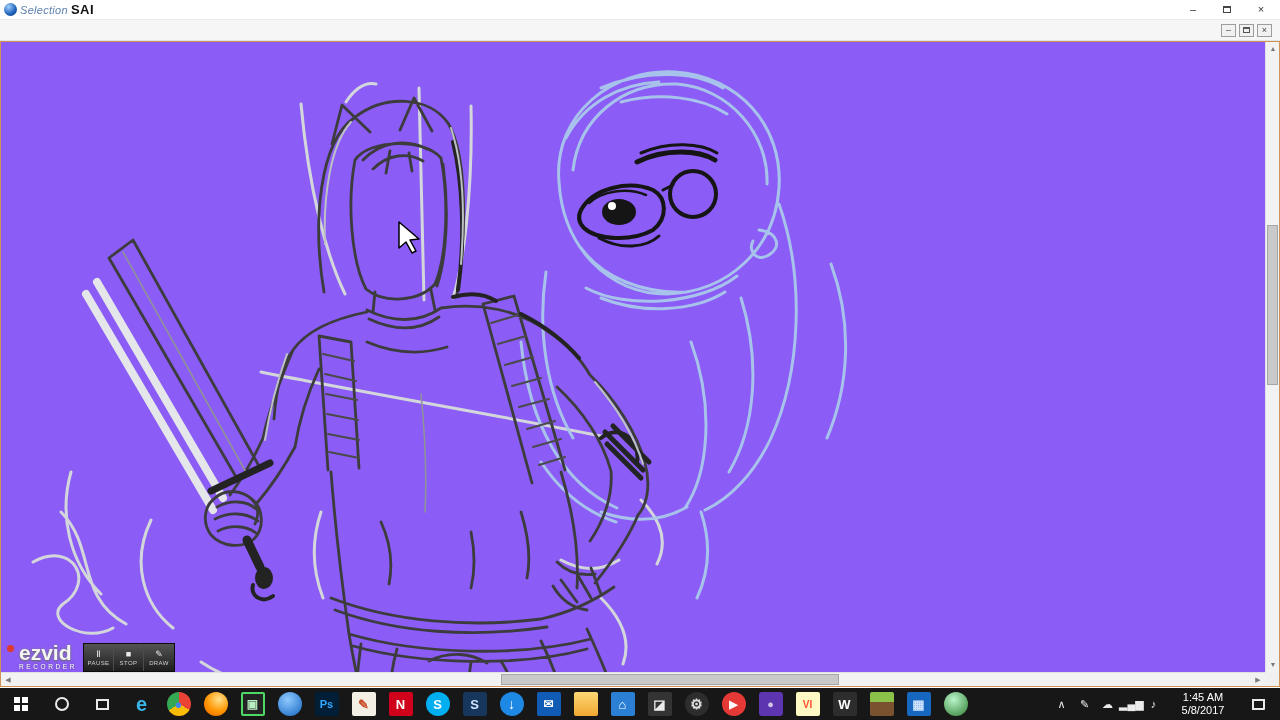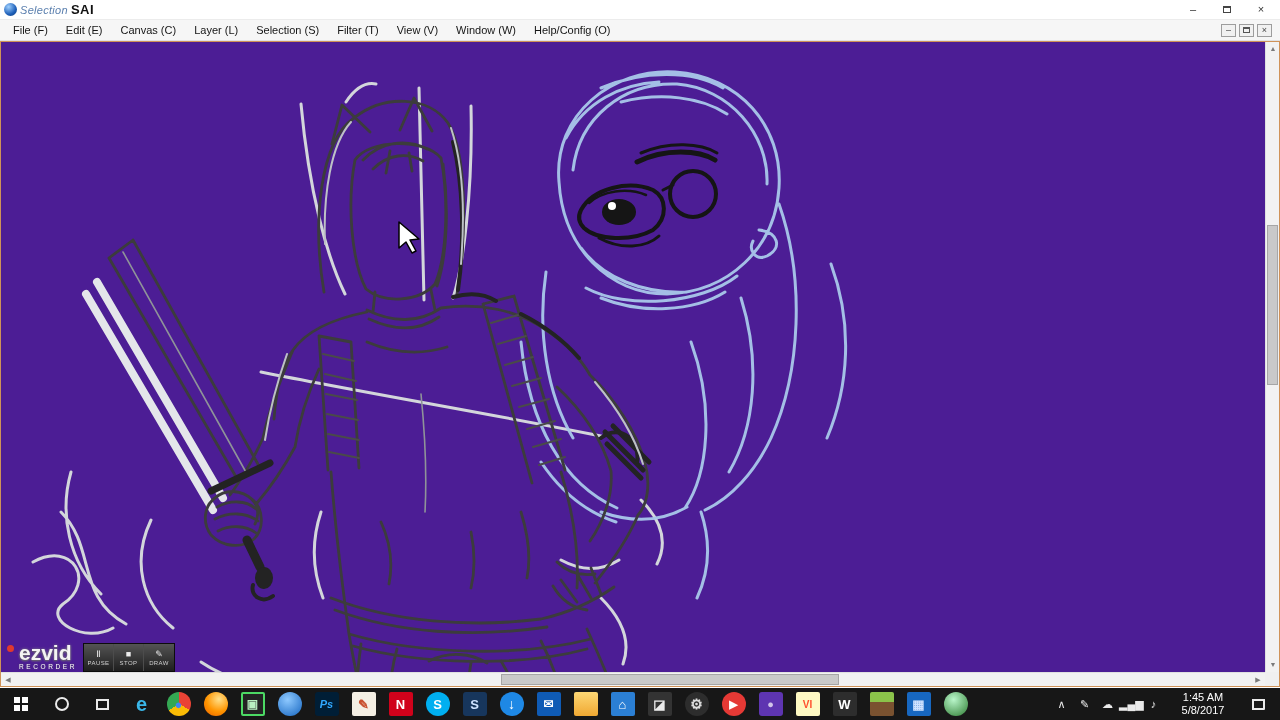--- a/index.html
+++ b/index.html
@@ -21,21 +21,21 @@
   .menubar { height:22px; background:#f6f6f6; border-top:1px solid #ececec; border-bottom:1px solid #e2e2e2;
              display:flex; align-items:center; font-size:11px; color:#151515; padding-left:4px; }
   .menu-item { padding:4px 9px; white-space:nowrap; }
   .mdi-controls { margin-left:auto; display:flex; gap:3px; margin-right:8px; }
   .mdi-btn { width:15px; height:13px; border:1px solid #9d9d9d; background:#f1f1f1; color:#444;
              font-size:9px; line-height:11px; text-align:center; }
   .mdi-restore-glyph { display:inline-block; width:7px; height:6px; border:1px solid #555; border-top-width:2px; margin-top:2px; }
 
   
   .content { position:relative; flex:1; border:1px solid #cf9258; border-bottom:1px solid #cf9258; background:#fff; }
-  .viewport { position:absolute; inset:0 14px 14px 0; overflow:hidden; background:#4c1d95; }
+  .viewport { position:absolute; inset:0 14px 14px 0; overflow:hidden; background:#8b5cf6; }
   .viewport svg { position:absolute; top:0; left:0; }
 
   .vscroll { position:absolute; top:0; bottom:14px; right:0; width:14px; background:#f2f2f2; border-left:1px solid #e0e0e0; }
   .hscroll { position:absolute; left:0; right:14px; bottom:0; height:14px; background:#f2f2f2; border-top:1px solid #e0e0e0; }
   .corner  { position:absolute; right:0; bottom:0; width:14px; height:14px; background:#f0f0f0; }
   .vthumb { position:absolute; left:1px; right:1px; top:183px; height:160px; background:#c9c9c9; border:1px solid #a6a6a6; }
   .hthumb { position:absolute; top:1px; bottom:1px; left:500px; width:338px; background:#c9c9c9; border:1px solid #a6a6a6; }
   .sb-arrow { position:absolute; font-size:7px; color:#7a7a7a; width:14px; height:14px; text-align:center; line-height:14px; }
   .sb-up{ top:0; left:0; } .sb-down{ bottom:0; left:0; } .sb-left{ left:0; top:0; } .sb-right{ right:0; top:0; }
 
@@ -82,39 +82,20 @@
     <span class="brand-paint">Selection</span>
     <span class="brand-sai">SAI</span>
     <div class="win-controls">
       <div class="win-btn">–</div>
       <div class="win-btn"><span class="restore-glyph"></span></div>
       <div class="win-btn">×</div>
     </div>
   </div>
 
   <div class="menubar">
-    <div style="display:flex;">
-      <div class="menu-item">File (F)</div>
-
-      <div class="menu-item">Edit (E)</div>
-
-      <div class="menu-item">Canvas (C)</div>
-
-      <div class="menu-item">Layer (L)</div>
-
-      <div class="menu-item">Selection (S)</div>
-
-      <div class="menu-item">Filter (T)</div>
-
-      <div class="menu-item">View (V)</div>
-
-      <div class="menu-item">Window (W)</div>
-
-      <div class="menu-item">Help/Config (O)</div>
-    </div>
     <div class="mdi-controls">
       <div class="mdi-btn">–</div>
       <div class="mdi-btn"><span class="mdi-restore-glyph"></span></div>
       <div class="mdi-btn">×</div>
     </div>
   </div>
 
   <div class="content">
 
     <div class="viewport">
@@ -311,21 +292,21 @@
 
     <div class="tb-icon-cell">
       <span class="tb-glyph" style="background: rgb(35, 35, 35); color: rgb(185, 240, 193); border-radius: 2px; border: 2px solid rgb(76, 217, 100); font-size: 12px;">▣</span>
     </div>
 
     <div class="tb-icon-cell">
       <span class="tb-glyph" style="background: radial-gradient(circle at 40% 32%, rgb(142, 201, 255), rgb(21, 101, 192)); color: rgb(255, 255, 255); border-radius: 50%; font-size: 12px;"></span>
     </div>
 
     <div class="tb-icon-cell">
-      <span class="tb-glyph" style="background: rgb(0, 30, 54); color: rgb(49, 168, 255); border-radius: 3px; font-size: 11px; font-style: italic;">Ps</span>
+      <span class="tb-glyph" style="background: rgb(0, 30, 54); color: rgb(49, 168, 255); border-radius: 3px; font-size: 11px;">Ps</span>
     </div>
 
     <div class="tb-icon-cell">
       <span class="tb-glyph" style="background: rgb(244, 239, 228); color: rgb(201, 79, 46); border-radius: 2px; font-size: 13px;">✎</span>
     </div>
 
     <div class="tb-icon-cell">
       <span class="tb-glyph" style="background: rgb(208, 2, 27); color: rgb(255, 255, 255); border-radius: 2px; font-size: 13px;">N</span>
     </div>
 

